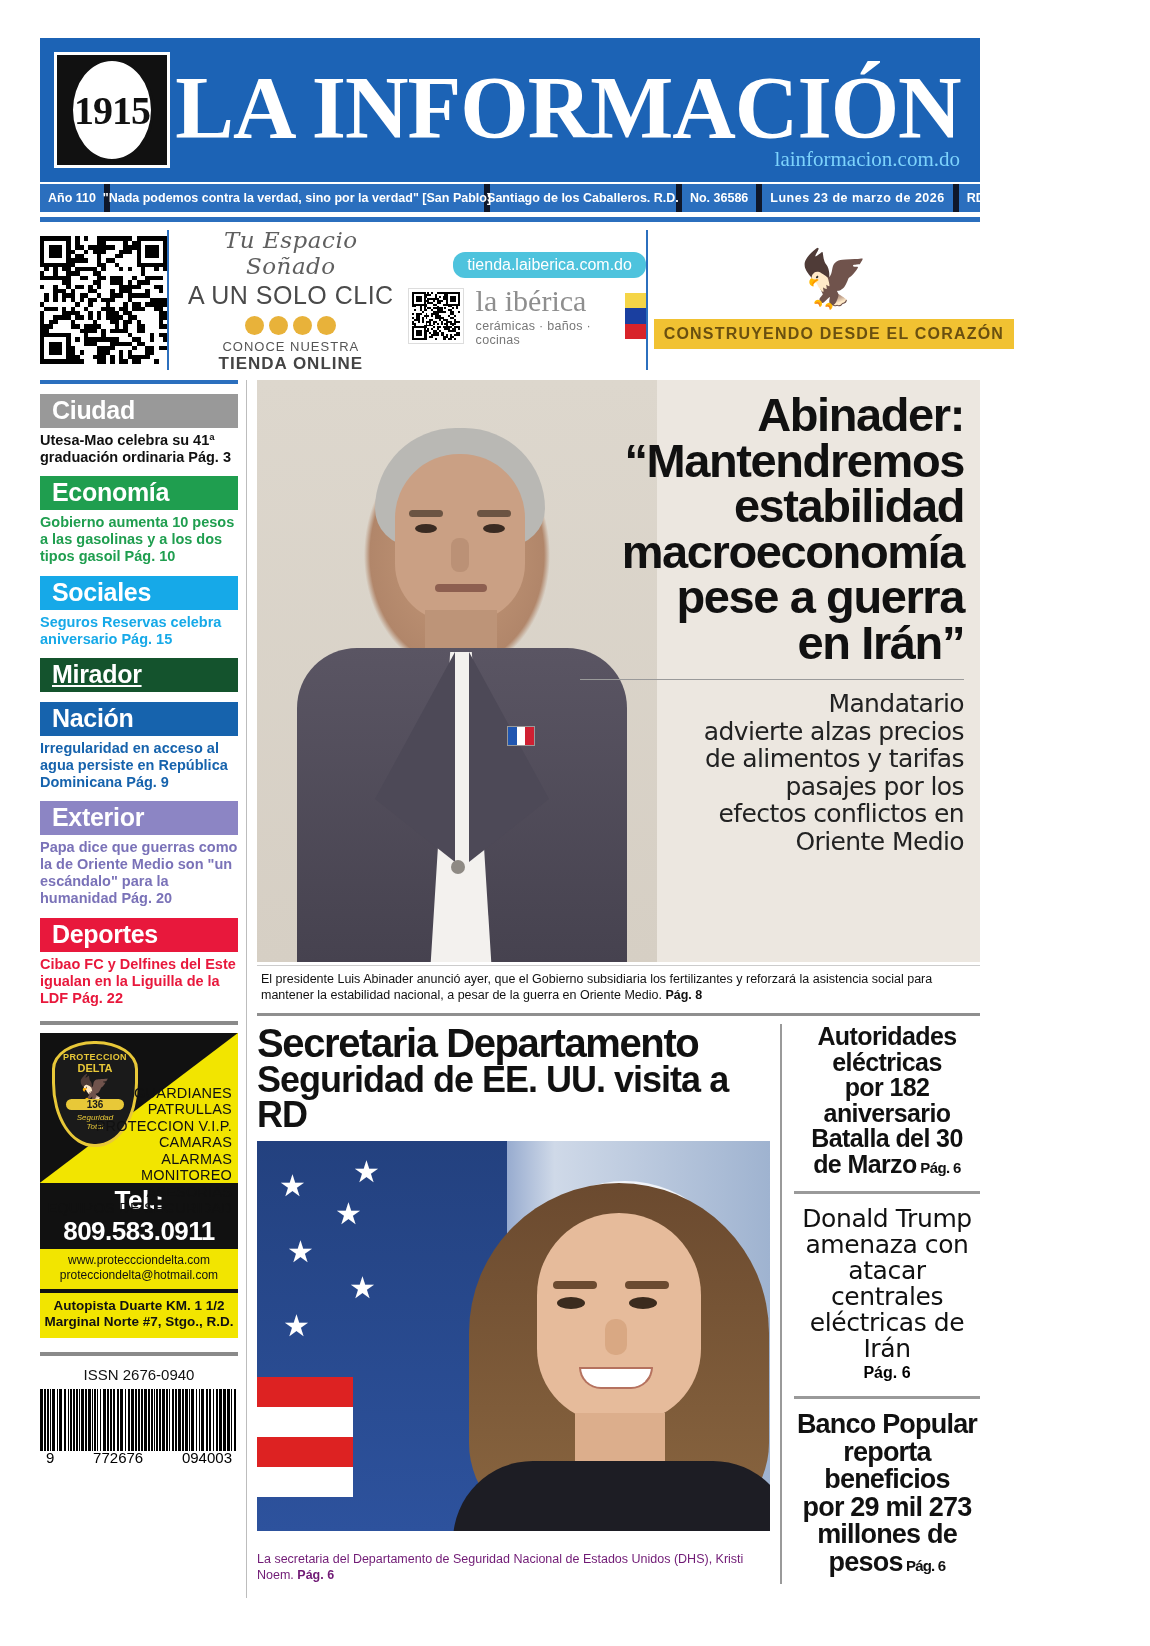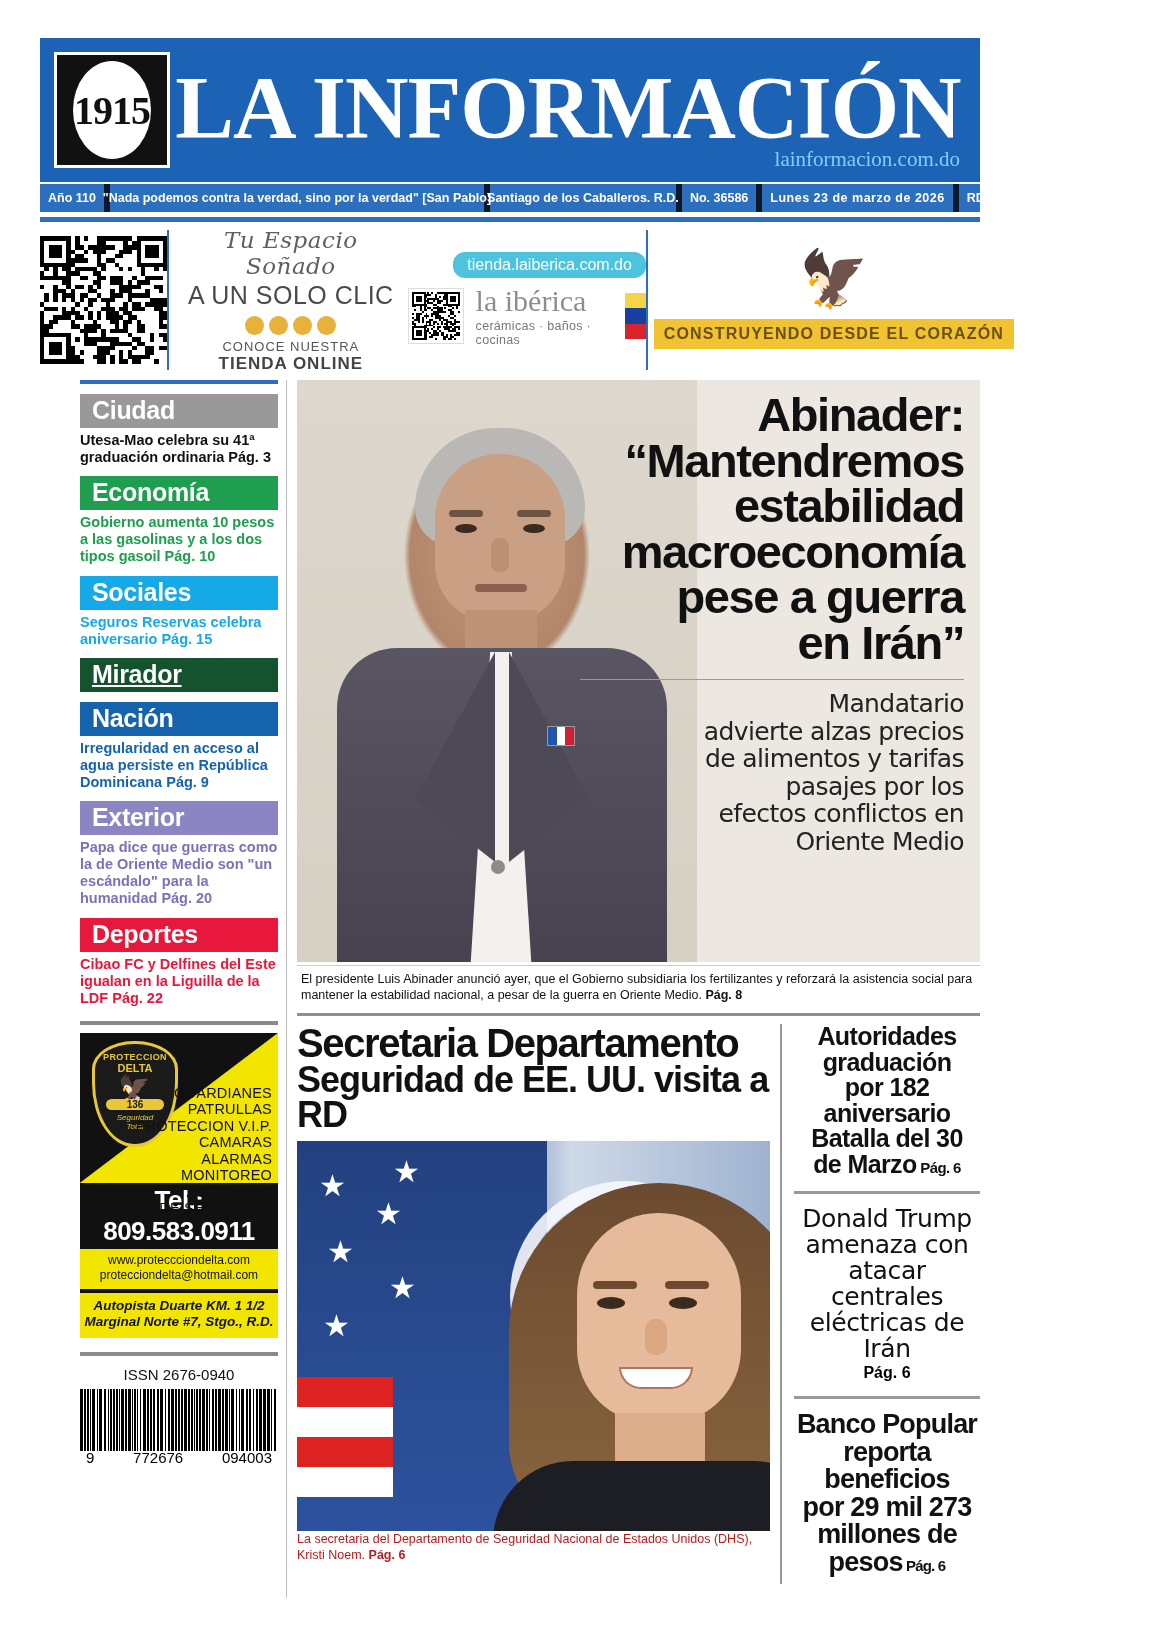--- a/index.html
+++ b/index.html
@@ -101,21 +101,21 @@
   .cib-txt { line-height: 1; }
   .cib-top { font-size: 14px; letter-spacing: 7px; color: #5a5a5a; }
   .cib-main { font-size: 38px; letter-spacing: 5px; color: #5a5a5a; }
   .cib-band {
     background: #f1c232; color: #6a5010; font-weight: 700; font-size: 16px;
     letter-spacing: 1.2px; padding: 6px 0; width: 360px; text-align: center; margin-top: 12px;
   }
 
   
   .content { display: flex; margin-top: 10px; height: 1218px; }
-  .sidebar { width: 198px; flex: 0 0 198px; margin-left: 40px; }
+  .sidebar { width: 198px; flex: 0 0 198px; }
   .sidebar-rule { height: 4px; background: #2b6fbe; }
   .main { flex: 1; padding-left: 10px; border-left: 1px solid #bdbdbd; margin-left: 8px; }
 
   .sec { margin-top: 10px; }
   .sec-head {
     color: #fff; font-size: 25px; font-weight: 700; padding: 3px 0 4px 12px;
     line-height: 1.08; letter-spacing: -0.3px;
   }
   .sec-body { font-size: 14.5px; font-weight: 700; line-height: 1.18; padding-top: 4px; }
   .sec-body .pg { white-space: nowrap; }
@@ -148,21 +148,21 @@
     position: absolute; right: 6px; top: 52px; text-align: right;
     font-size: 14.5px; line-height: 1.14; color: #111; letter-spacing: 0.2px;
   }
   .pd-tel {
     background: #111; color: #fff; font-size: 26px; font-weight: 700;
     text-align: center; padding: 2px 0; letter-spacing: -0.5px;
   }
   .pd-web { text-align: center; font-size: 12px; color: #111; line-height: 1.25; padding: 4px 0 6px;}
   .pd-divider { height: 4px; background: #111; }
   .pd-addr { text-align: center; font-size: 13.5px; font-weight: 700; color: #111;
-    line-height: 1.2; padding: 5px 0 8px; font-style: italic; }
+    line-height: 1.2; padding: 5px 0 8px; }
 
   .issn-rule { height: 4px; background: #8a8a8a; margin: 14px 0 10px; }
   .issn { text-align: center; font-size: 15px; color: #111; }
   .barcode { display: flex; justify-content: center; align-items: flex-end; height: 62px; margin-top: 6px; gap: 0;}
   .barcode i { display: block; background: #000; height: 100%; }
   .barnum { display: flex; justify-content: space-between; font-size: 15px; padding: 0 6px; margin-top: -2px;}
 
   
   .lead { position: relative; height: 582px; background: #ece7e0; overflow: hidden; }
   .lead-photo {
@@ -246,21 +246,21 @@
   .nf-brow.l{ left:296px;} .nf-brow.r{ left:368px;}
   .nf-eye { position:absolute; width:28px; height:12px; background:#3b2b1e; border-radius:50%; top:156px;}
   .nf-eye.l{left:300px;} .nf-eye.r{left:372px;}
   .nf-nose { position:absolute; left:348px; top:178px; width:22px; height:36px; background:#d9a883; border-radius:10px;}
   .nf-smile { position:absolute; left:322px; top:226px; width:74px; height:22px; background:#fff;
      border-radius: 0 0 38px 38px; border:2px solid #b5725f;}
   .nf-neck { position:absolute; left:318px; top:272px; width:90px; height:60px; background:#dcae8c;}
   .nf-shoulder { position:absolute; left:196px; top:320px; width:340px; height:80px; background:#1d1d24;
      border-radius: 90px 90px 0 0; }
 
-  .noem-caption { font-size: 12.5px; line-height: 1.3; padding-top: 0; color:#b91c1c; }
+  .noem-caption { font-size: 12.5px; line-height: 1.3; padding-top: 20px; color:#701a75; }
   .noem-caption b { font-weight: 700; }
 
   .brief { text-align: center; }
   .brief-hr { height: 3px; background: #9a9a9a; margin: 14px 0 12px; }
   .brief-t1 { font-size: 25px; font-weight: 700; line-height: 1.02; letter-spacing:-0.6px; color:#111;}
   .brief-t2 { font-size: 25px; font-weight: 400; line-height: 1.04; letter-spacing:-0.4px; color:#111;
      font-family: "DejaVu Sans", sans-serif; }
   .brief-t3 { font-size: 27px; font-weight: 700; line-height: 1.02; letter-spacing:-0.8px; color:#111;}
   .pgsm { font-size: 15px; font-weight: 700; }
   .pgline { font-size: 16px; font-weight: 700; display:block; margin-top:2px;}
@@ -2032,21 +2032,21 @@
 
           <div class="noem-caption">
             <span>La secretaria del Departamento de Seguridad Nacional de Estados Unidos (DHS), Kristi Noem.</span>
             <b>Pág. 6</b>
           </div>
         </div>
 
         <div class="lower-right" id="briefsCol">
             <div class="brief">
               <div class="brief-t1">Autoridades</div>
-              <div class="brief-t1">graduación</div>
+              <div class="brief-t1">eléctricas</div>
               <div class="brief-t1">por 182 aniversario</div>
               <div class="brief-t1">Batalla del 30</div>
               <div class="brief-t1">de Marzo<span class="pgsm"> Pág. 6</span></div>
             </div>
             <div class="brief-hr"></div>
             <div class="brief">
               <div class="brief-t2">Donald Trump</div>
               <div class="brief-t2">amenaza con</div>
               <div class="brief-t2">atacar centrales</div>
               <div class="brief-t2">eléctricas de Irán</div>

